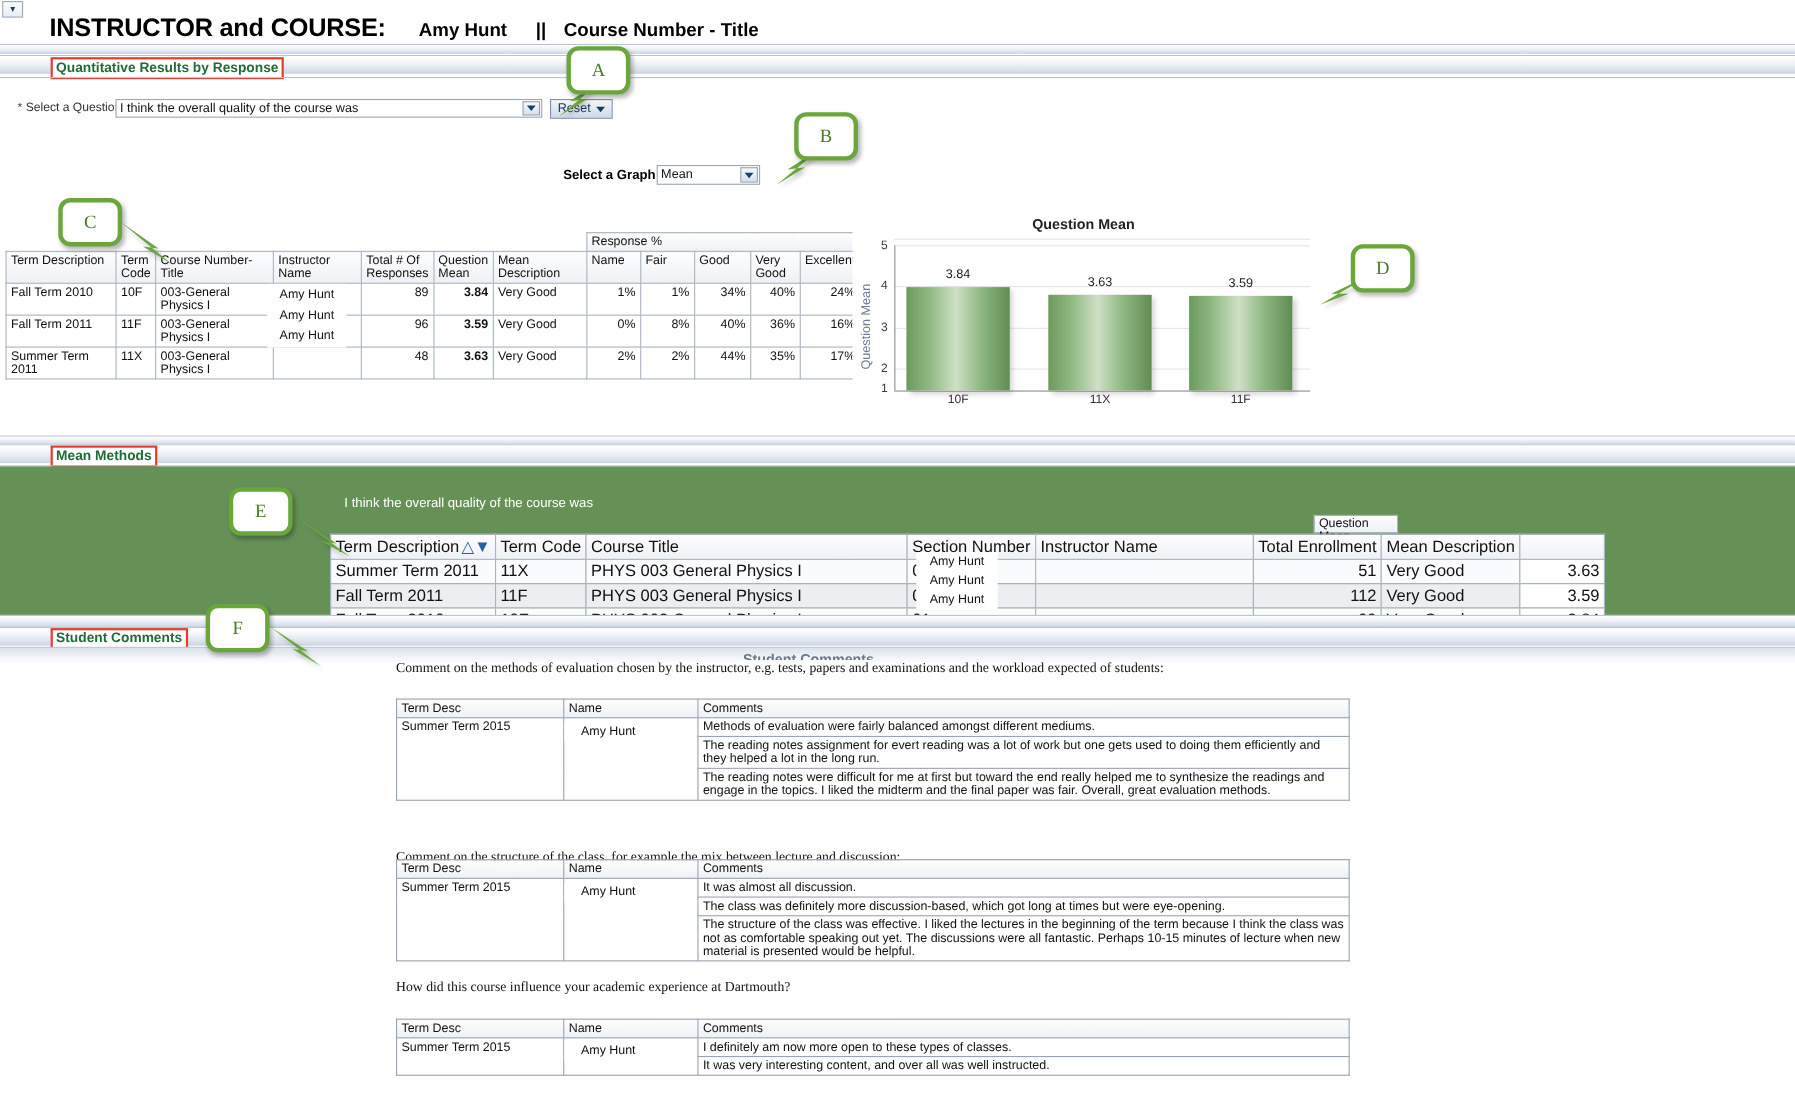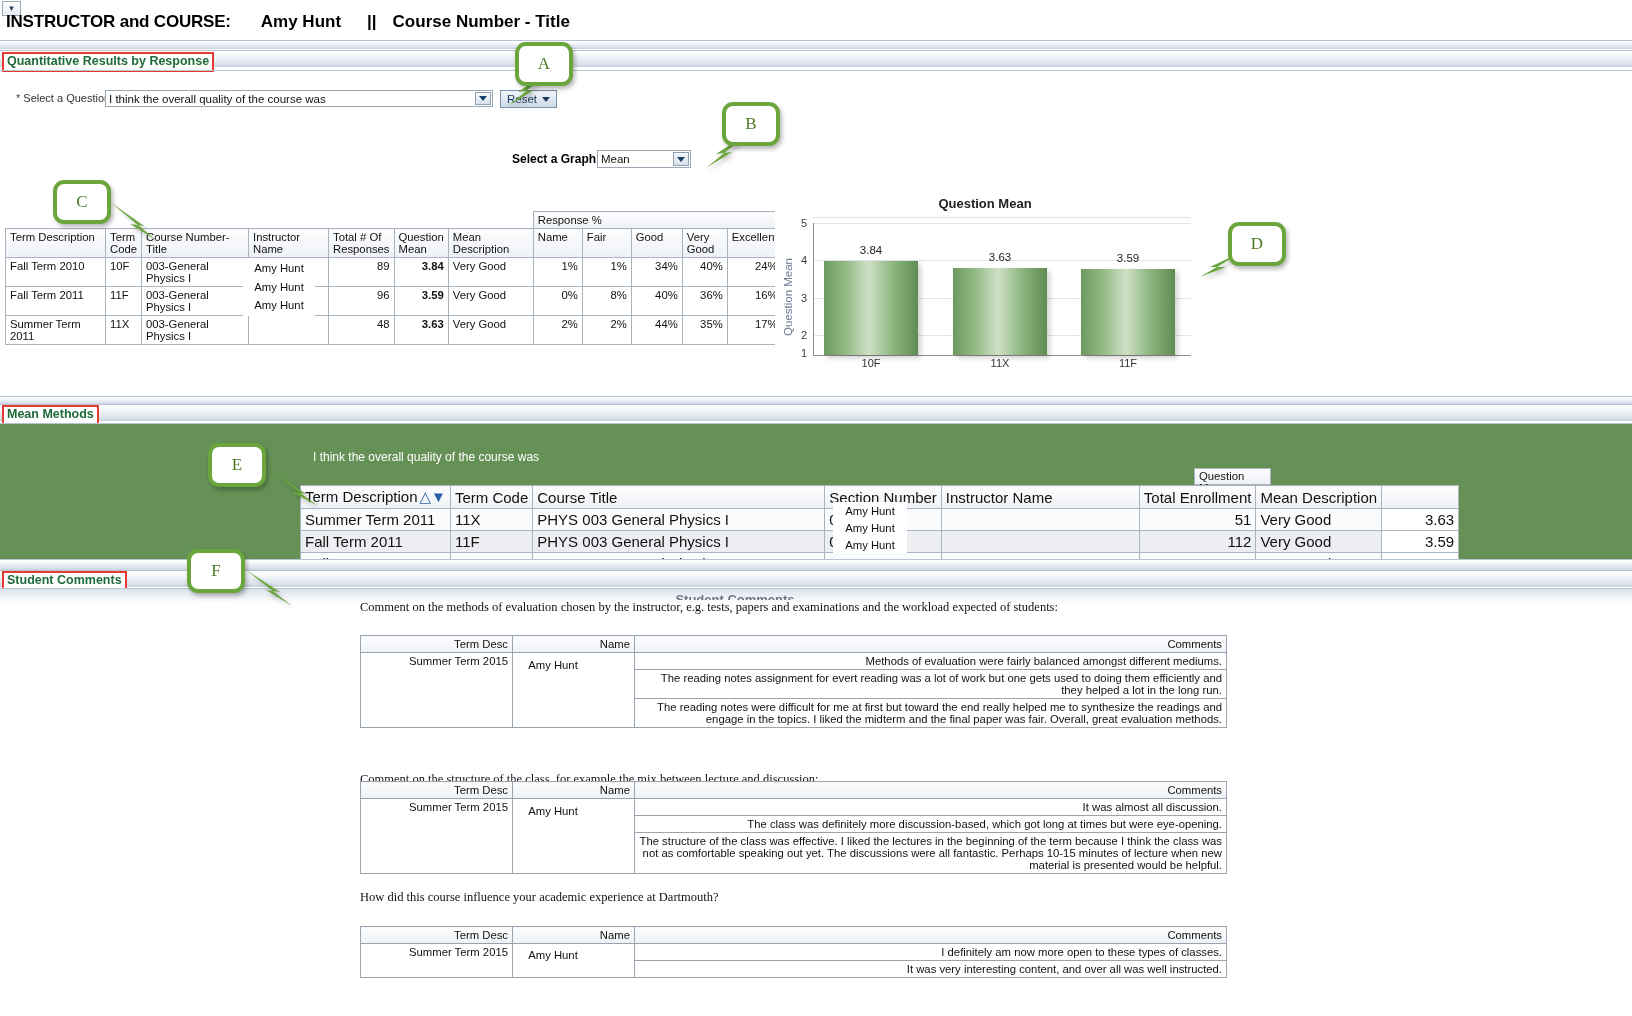--- a/index.html
+++ b/index.html
@@ -24,22 +24,23 @@
     background: linear-gradient(#fdfdfe, #e7edf4);
     display: flex; align-items: center; justify-content: center;
     font-size: 9px; color: #1b3a5c; line-height: 1;
   }
   .header-row {
     position: absolute; left: 6px; top: 12px;
     display: flex; align-items: baseline;
     white-space: nowrap;
   }
   .hdr-label {
-    font-size: 17px; font-weight: bold; color: #000;
+    font-size: 23px; font-weight: bold; color: #000;
     letter-spacing: -0.2px;
+    margin-left: 39px;
   }
   .hdr-name {
     font-size: 17px; font-weight: bold; color: #000;
     margin-left: 30px;
   }
   .hdr-sep {
     font-size: 17px; font-weight: bold; color: #000;
     margin-left: 26px;
   }
   .hdr-course {
@@ -60,20 +61,21 @@
   
   .sect {
     position: absolute;
     font-size: 12.5px; font-weight: bold;
     color: #1f6b3a;
     border: 2px solid #e33b2e;
     padding: 1px 3px 2px 3px;
     background: #ffffff;
     line-height: 1.05;
     white-space: nowrap;
+    margin-left: 44px;
   }
 
   
   .callout {
     position: absolute;
     width: 58px; height: 44px;
     background: #ffffff;
     border: 4px solid #6aa63b;
     border-radius: 11px;
     display: flex; align-items: center; justify-content: center;
@@ -270,21 +272,21 @@
   .ctable {
     position: absolute;
     border-collapse: collapse;
     font-size: 11.3px; color: #111;
     table-layout: fixed;
   }
   .ctable th, .ctable td {
     border: 1px solid #9aa4b0;
     padding: 2px 4px;
     font-weight: normal;
-    text-align: right;
+    text-align: left;
     vertical-align: top;
     background: #fff;
   }
   .ctable thead th {
     background: linear-gradient(#fdfdfe, #eef1f5);
   }
   .ctable td.namecell { text-align: center; vertical-align: middle; }
 
   .clip { overflow: hidden; }
 </style>

